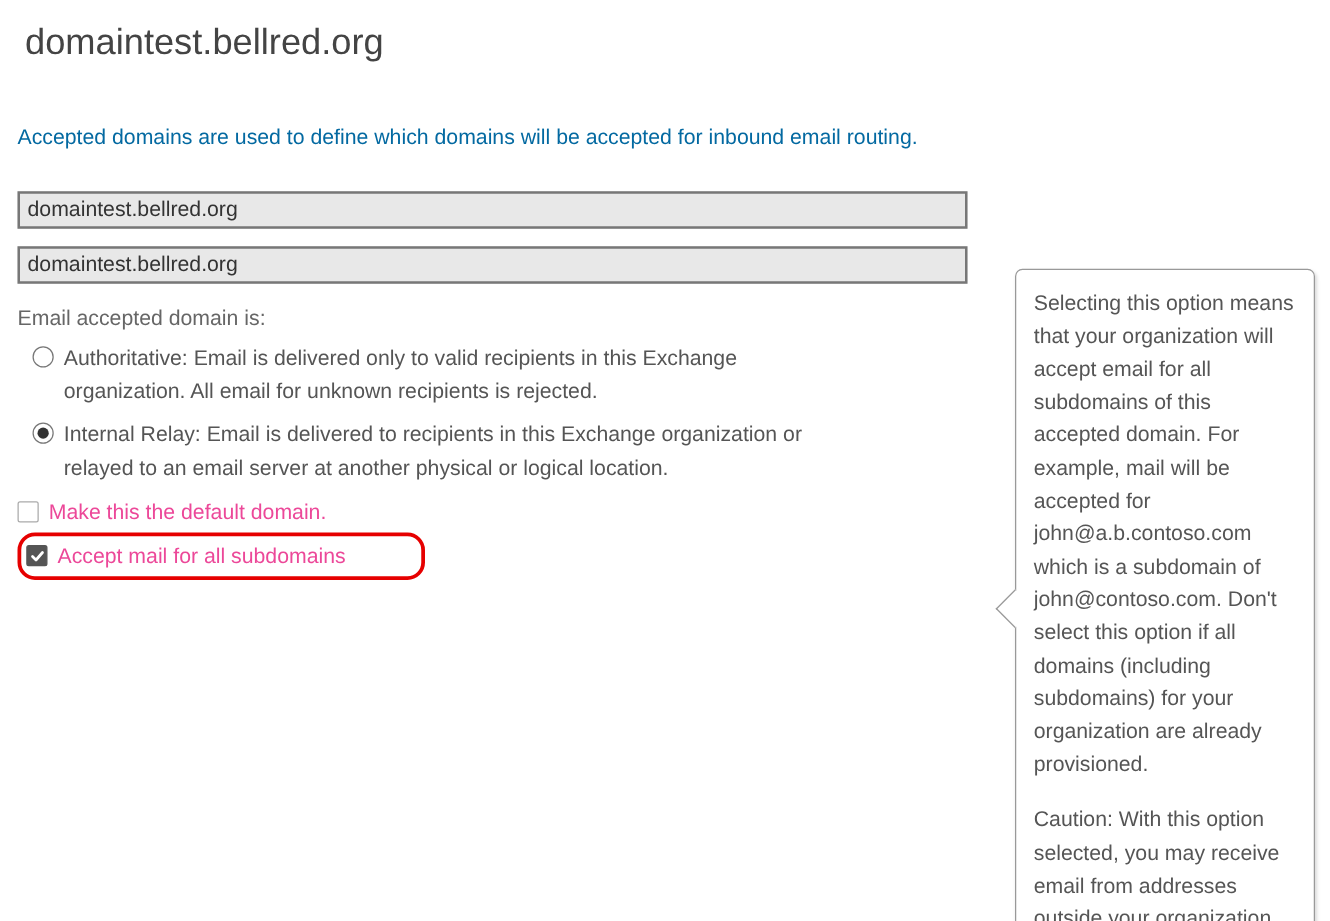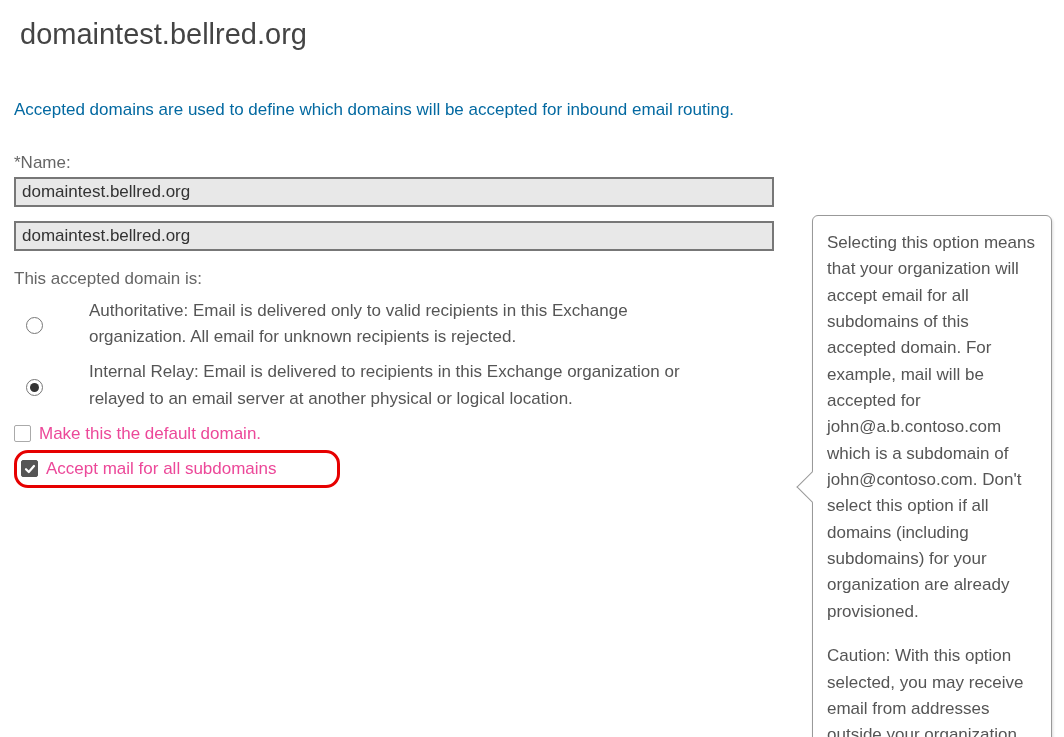--- a/index.html
+++ b/index.html
@@ -54,23 +54,22 @@
       font-size: 17px;
       color: #666;
       margin-bottom: 8px;
       margin-top: 4px;
     }
     .radio-group {
       padding-left: 12px;
     }
     .radio-row {
       display: flex;
-      align-items: center;
+      align-items: flex-start;
       margin-bottom: 8px;
-      gap: 38px;
     }
     .radio-outer {
       width: 17px;
       height: 17px;
       border: 1.5px solid #777;
       border-radius: 50%;
       display: inline-flex;
       align-items: center;
       justify-content: center;
       margin-top: 4px;
@@ -160,26 +159,25 @@
   </style>
 </head>
 <body>
 
 <div class="page-title">domaintest.bellred.org</div>
 
 <div class="main">
 
   <div class="intro">Accepted domains are used to define which domains will be accepted for inbound email routing.</div>
 
-  <div class="field-label">*Name:</div>
   <input class="text-input" type="text" readonly="" value="domaintest.bellred.org" style="">
 
   <input class="text-input" type="text" readonly="" value="domaintest.bellred.org" style="">
 
-  <div class="section-label">This accepted domain is:</div>
+  <div class="section-label">Email accepted domain is:</div>
 
   <div class="radio-group">
 
     <div class="radio-row">
       <span class="radio-outer"></span>
       <span class="radio-label">Authoritative: Email is delivered only to valid recipients in this Exchange organization. All email for unknown recipients is rejected.</span>
     </div>
 
     <div class="radio-row">
       <span class="radio-outer">

